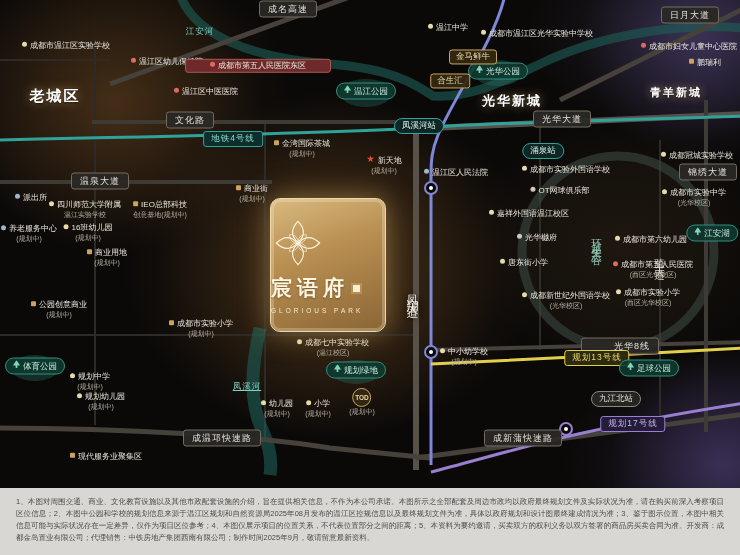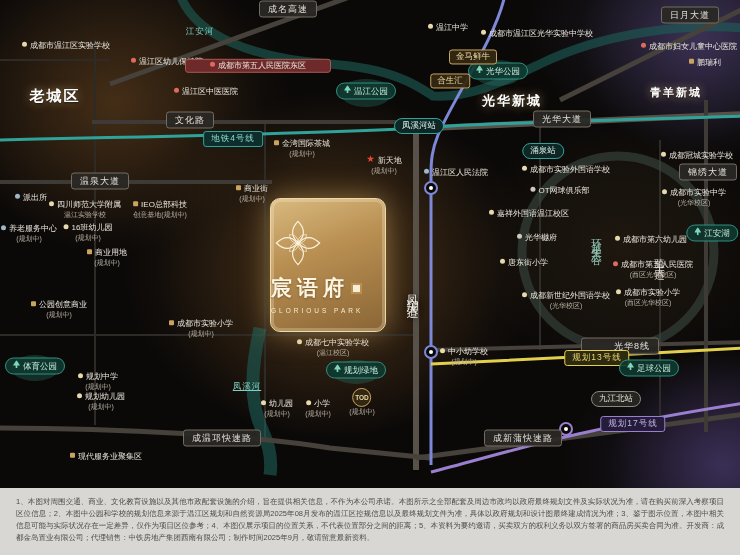--- a/index.html
+++ b/index.html
@@ -273,21 +273,21 @@
           <div class="sub">(规划中)</div>
         </div>
         <div class="lbl poi" style="left: 59px; top: 310px;">
           <div><span class="ic ic-biz"></span><span>公园创意商业</span></div>
           <div class="sub">(规划中)</div>
         </div>
         <div class="lbl poi" style="left: 201px; top: 329px;">
           <div><span class="ic ic-biz"></span><span>成都市实验小学</span></div>
           <div class="sub">(规划中)</div>
         </div>
-        <div class="lbl poi" style="left: 98px; top: 382px;">
+        <div class="lbl poi" style="left: 90px; top: 382px;">
           <div><span class="ic ic-school"></span><span>规划中学</span></div>
           <div class="sub">(规划中)</div>
         </div>
         <div class="lbl poi" style="left: 101px; top: 402px;">
           <div><span class="ic ic-school"></span><span>规划幼儿园</span></div>
           <div class="sub">(规划中)</div>
         </div>
         <div class="lbl poi" style="left: 333px; top: 348px;">
           <div><span class="ic ic-school"></span><span>成都七中实验学校</span></div>
           <div class="sub">(温江校区)</div>

